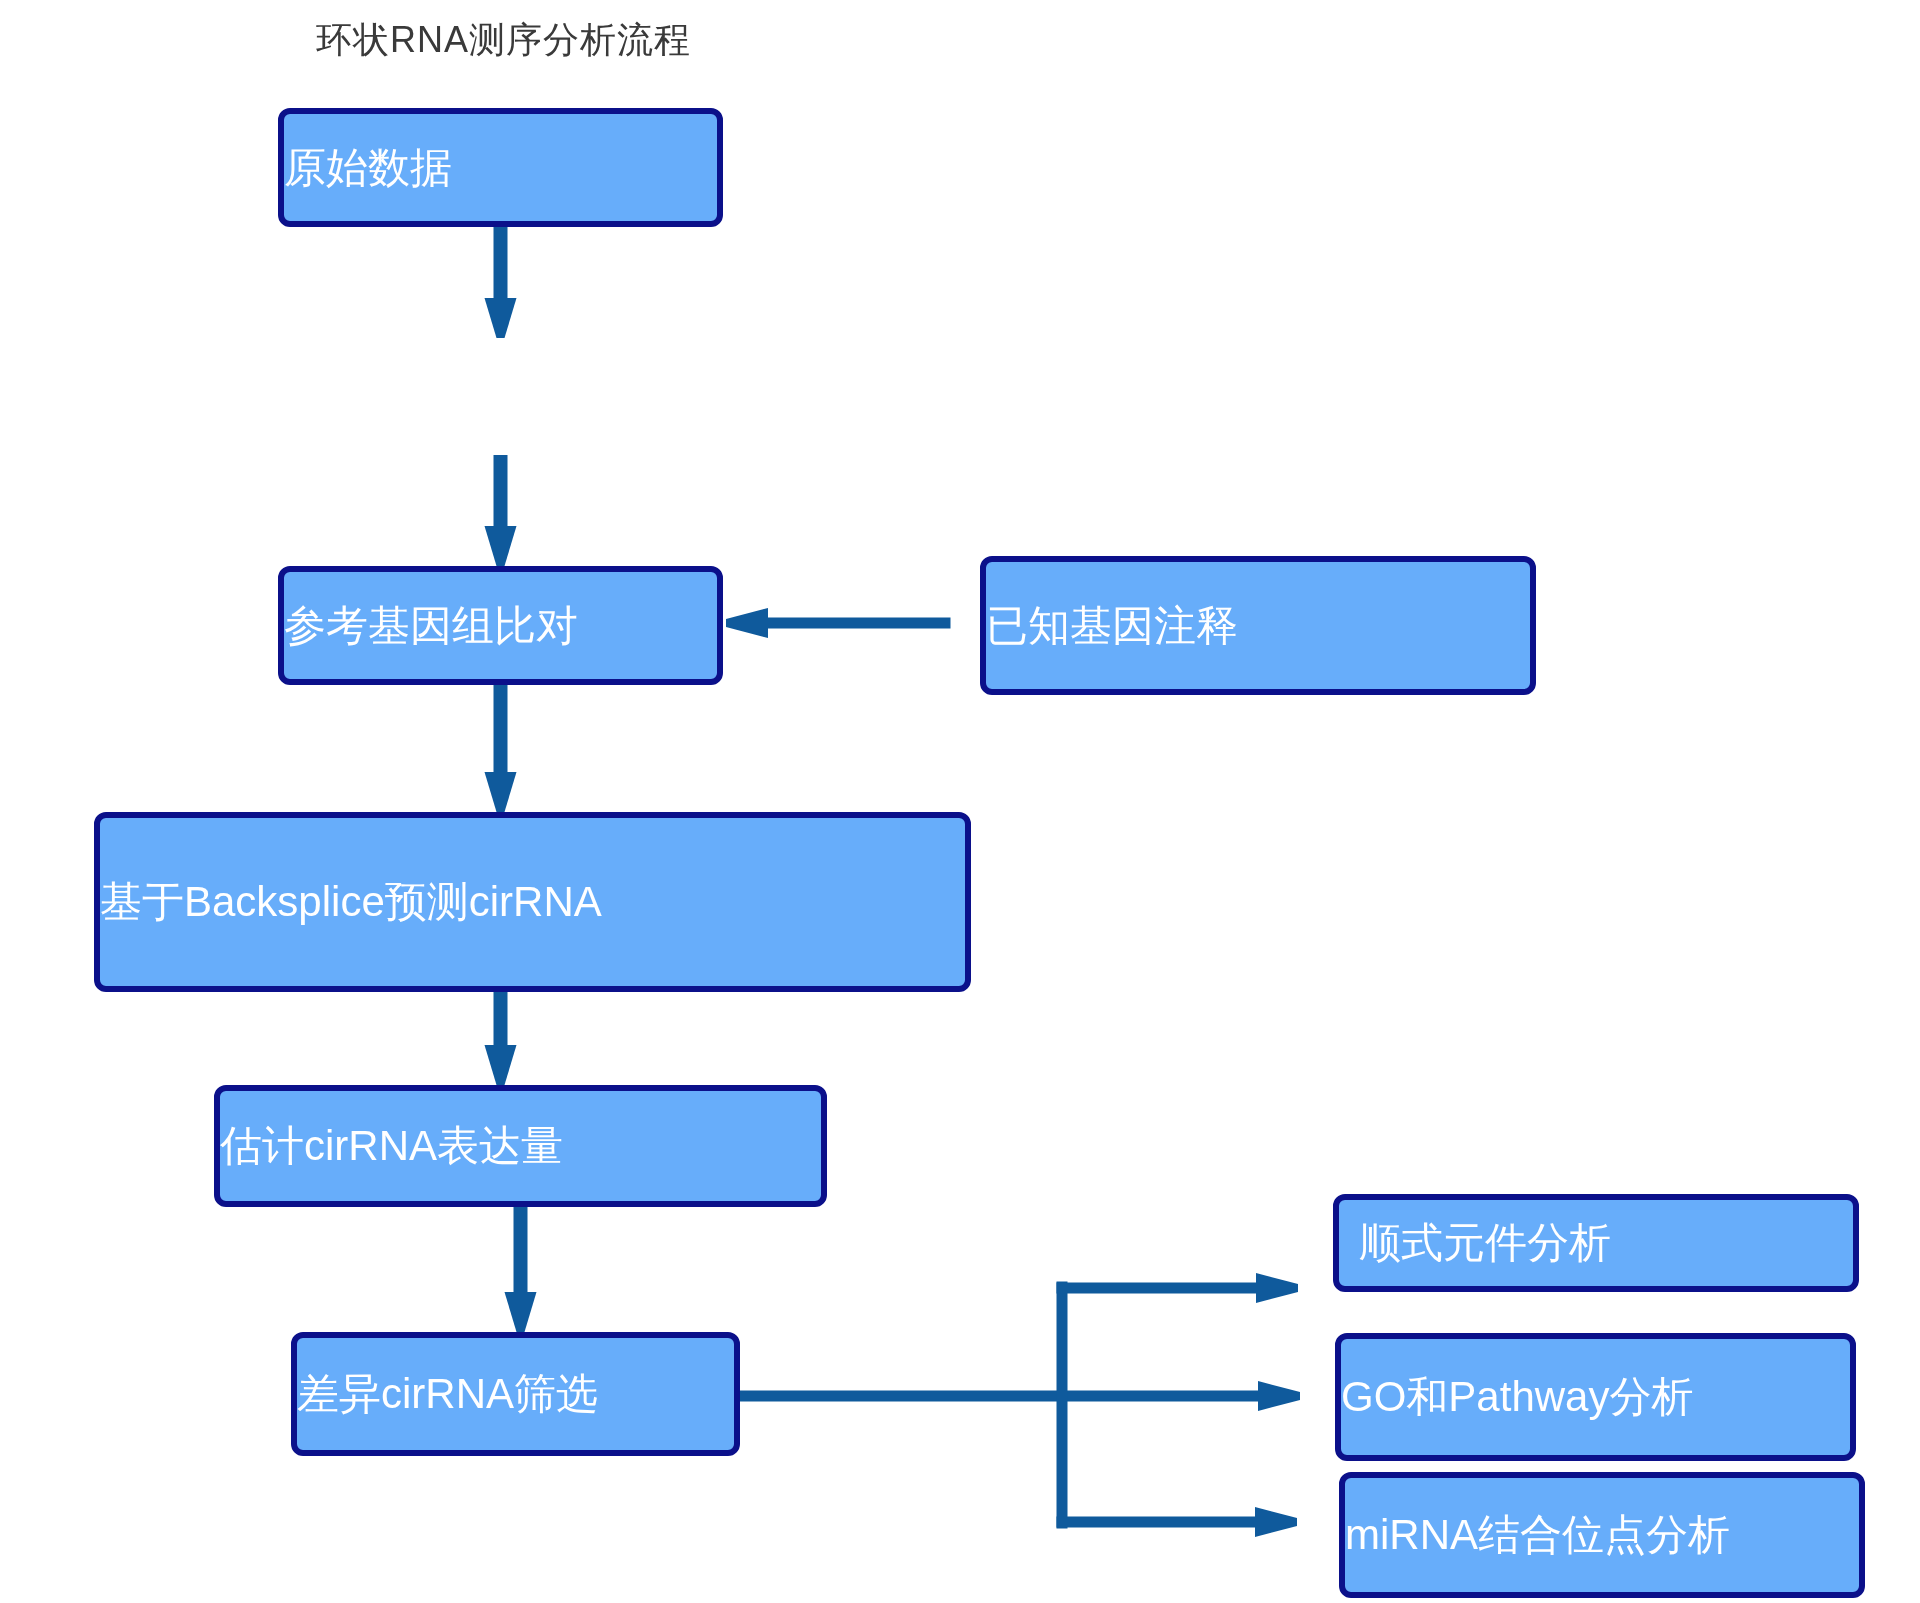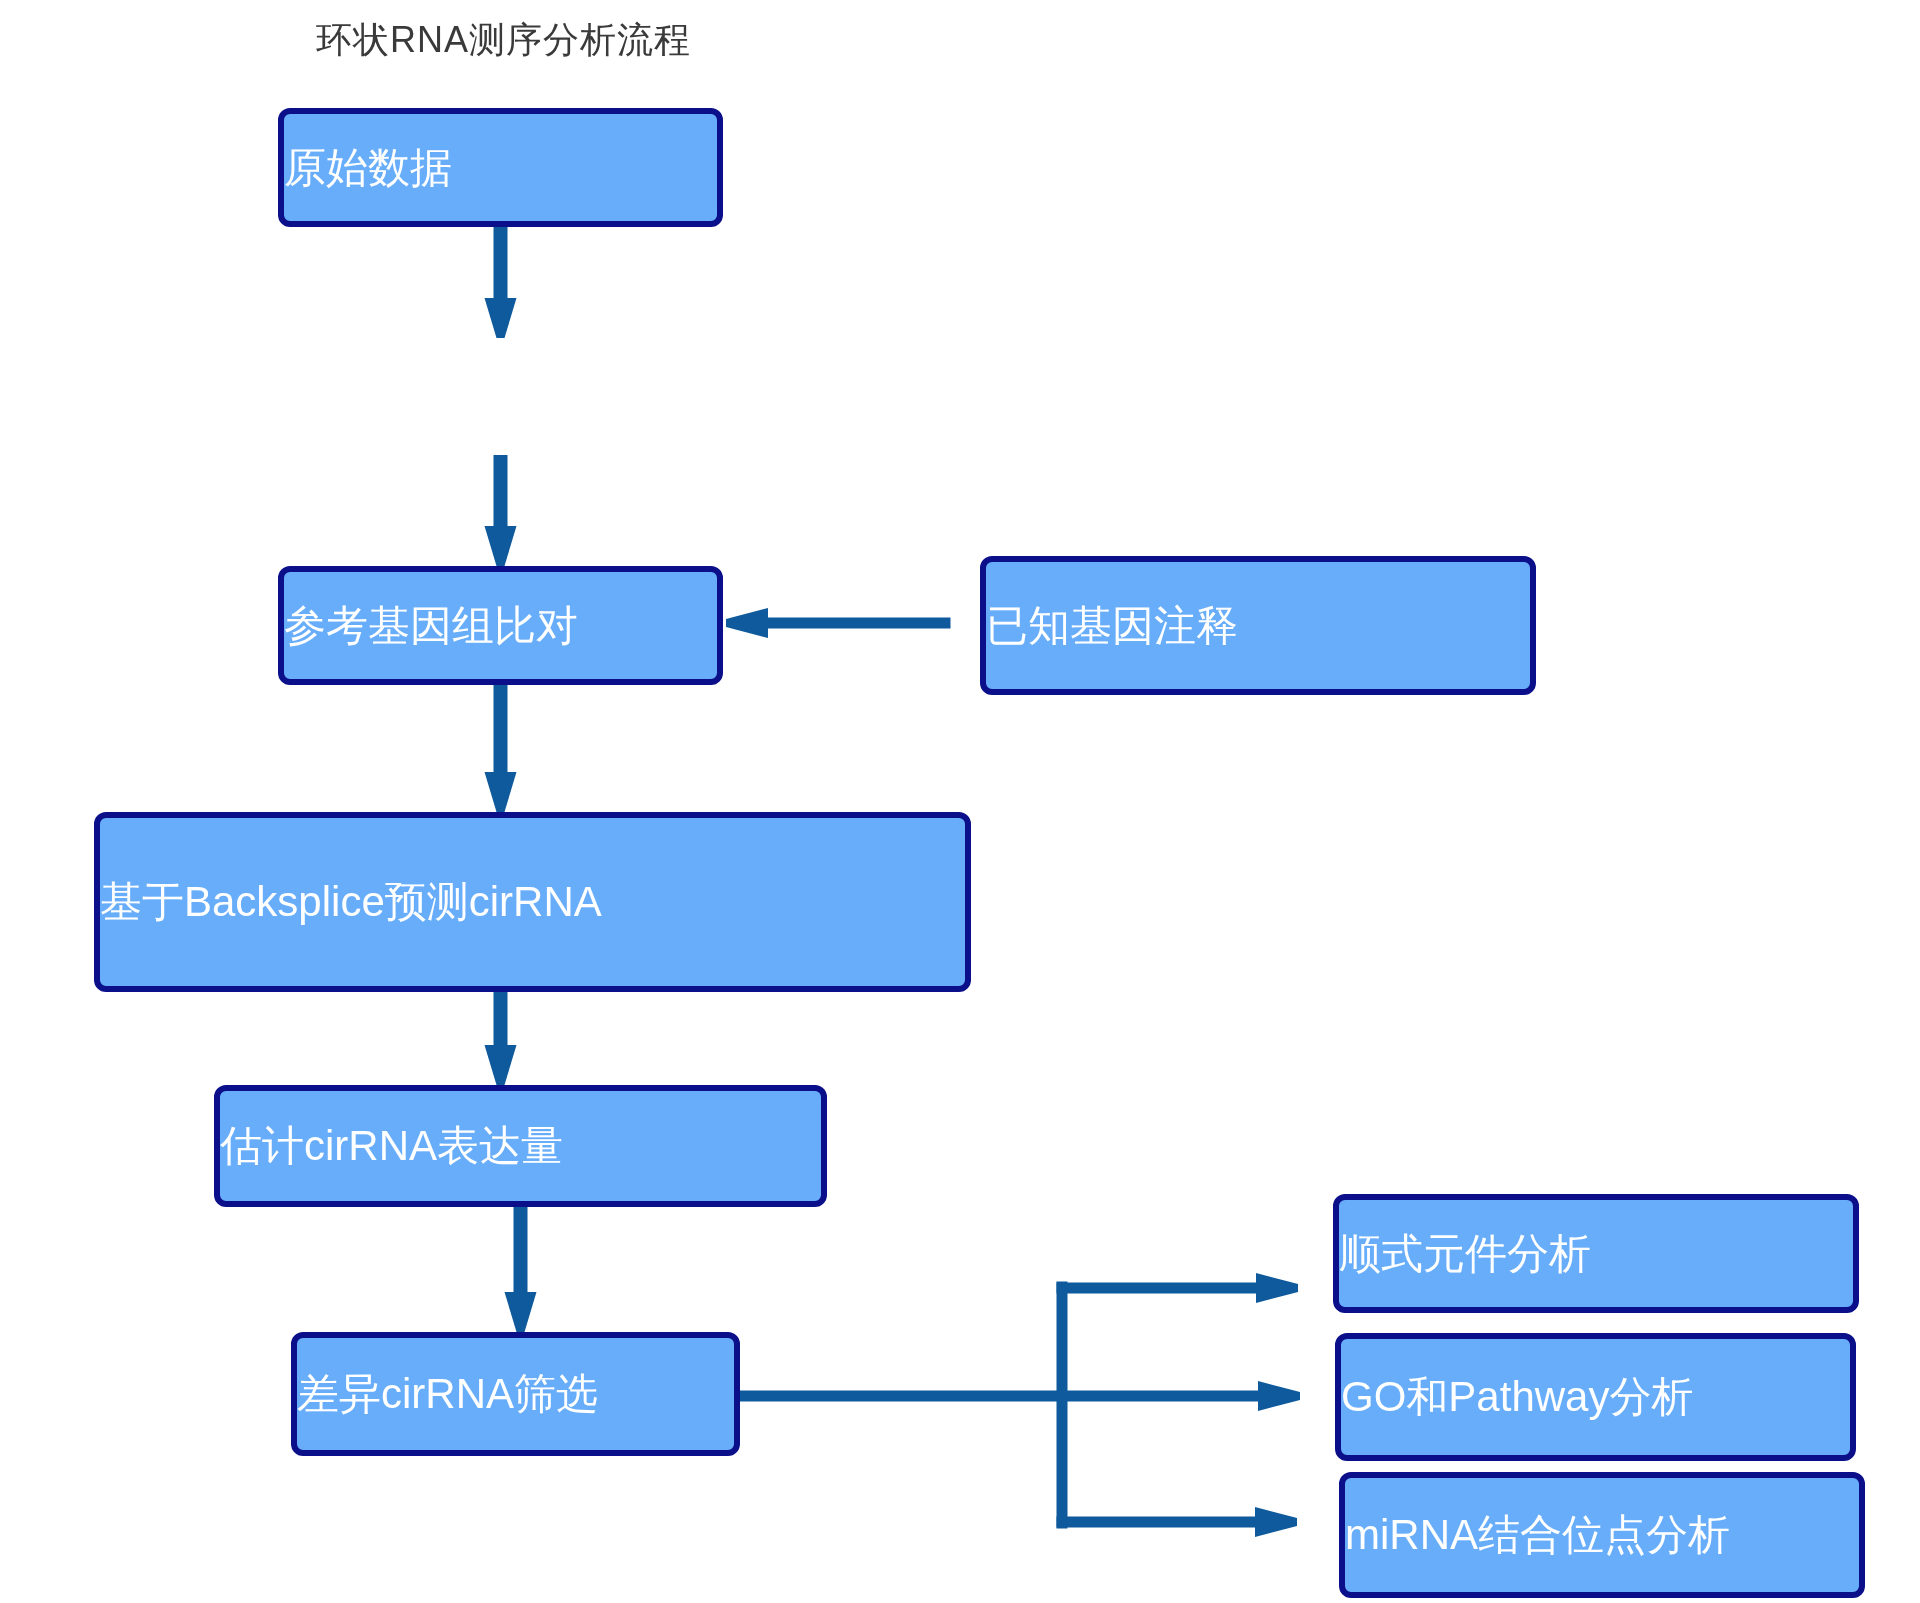--- a/index.html
+++ b/index.html
@@ -130,21 +130,21 @@
   </div>
 
   <div class="node" style="left:214px; top:1085px; width:613px; height:122px;">
     <span class="node-label">估计cirRNA表达量</span>
   </div>
 
   <div class="node" style="left:291px; top:1332px; width:449px; height:124px;">
     <span class="node-label">差异cirRNA筛选</span>
   </div>
 
-  <div class="node" style="left:1333px; top:1194px; width:526px; height:119px;">
+  <div class="node" style="left:1333px; top:1194px; width:526px; height:98px;padding-left:20px;">
     <span class="node-label">顺式元件分析</span>
   </div>
 
   <div class="node" style="left:1335px; top:1333px; width:521px; height:128px;">
     <span class="node-label">GO和Pathway分析</span>
   </div>
 
   <div class="node" style="left:1339px; top:1472px; width:526px; height:126px;">
     <span class="node-label">miRNA结合位点分析</span>
   </div>

